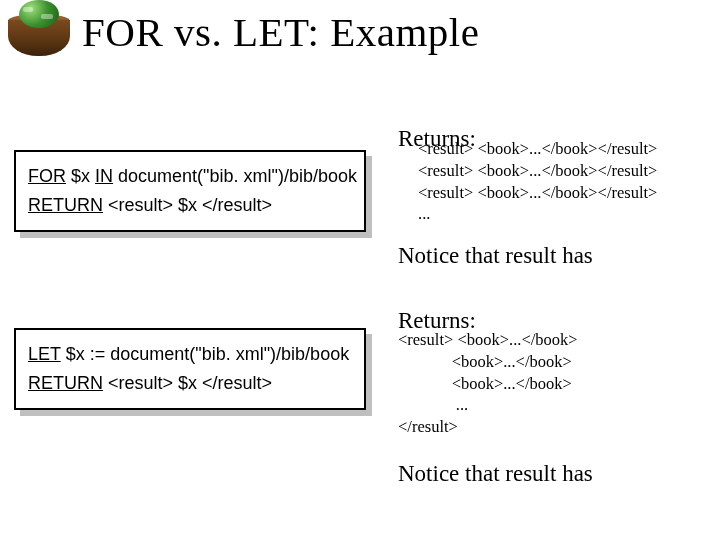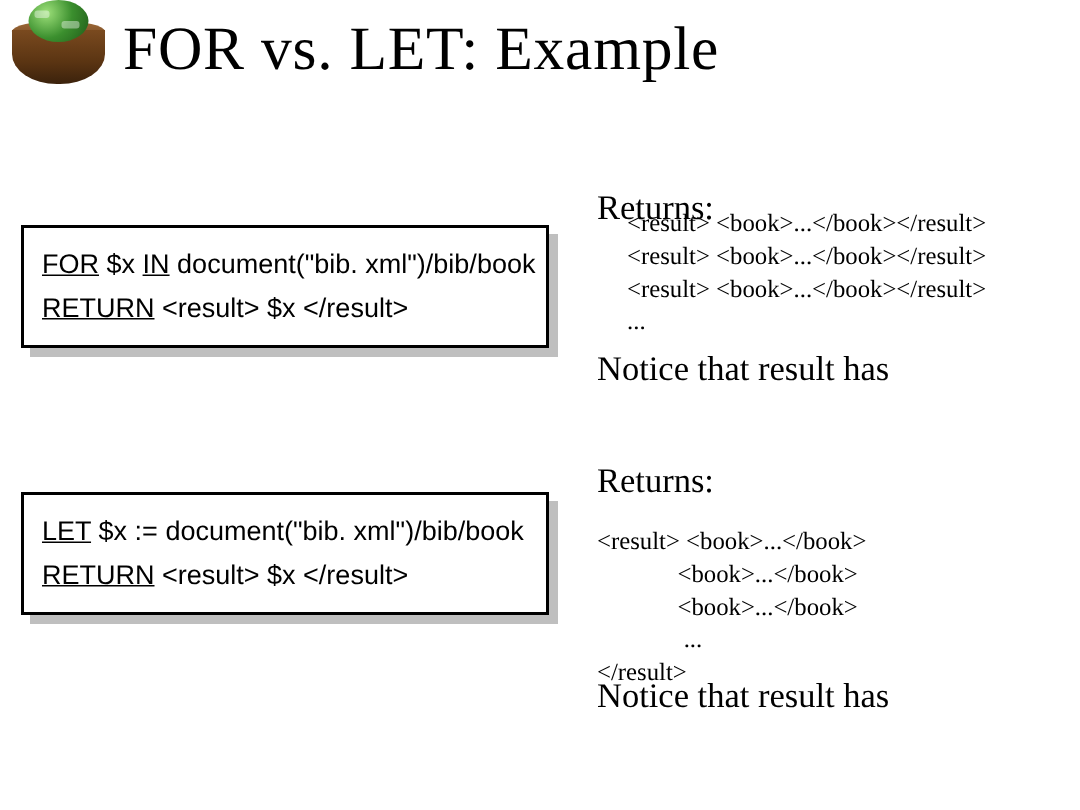--- a/index.html
+++ b/index.html
@@ -97,29 +97,29 @@
   .r-out {
     font-size: 16.5px;
     line-height: 1.32;
     margin-top: 2px;
     margin-left: 20px;
     white-space: pre;
   }
   .r-notice {
     font-size: 23px;
     line-height: 1.22;
-    margin-top: 4px;
+    margin-top: 14px;
   }
 
   .r1-head   { top: 126px; }
   .r1-out    { top: 136px; }
   .r1-notice { top: 228px; }
 
   .r2-head   { top: 308px; }
-  .r2-out    { top: 348px; }
+  .r2-out    { top: 327px; }
   .r2-notice { top: 446px; }
 </style>
 </head>
 <body>
 
 <div class="slide">
 
   <div class="logo">
     <div class="bowl-top"></div>
     <div class="bowl"></div>

